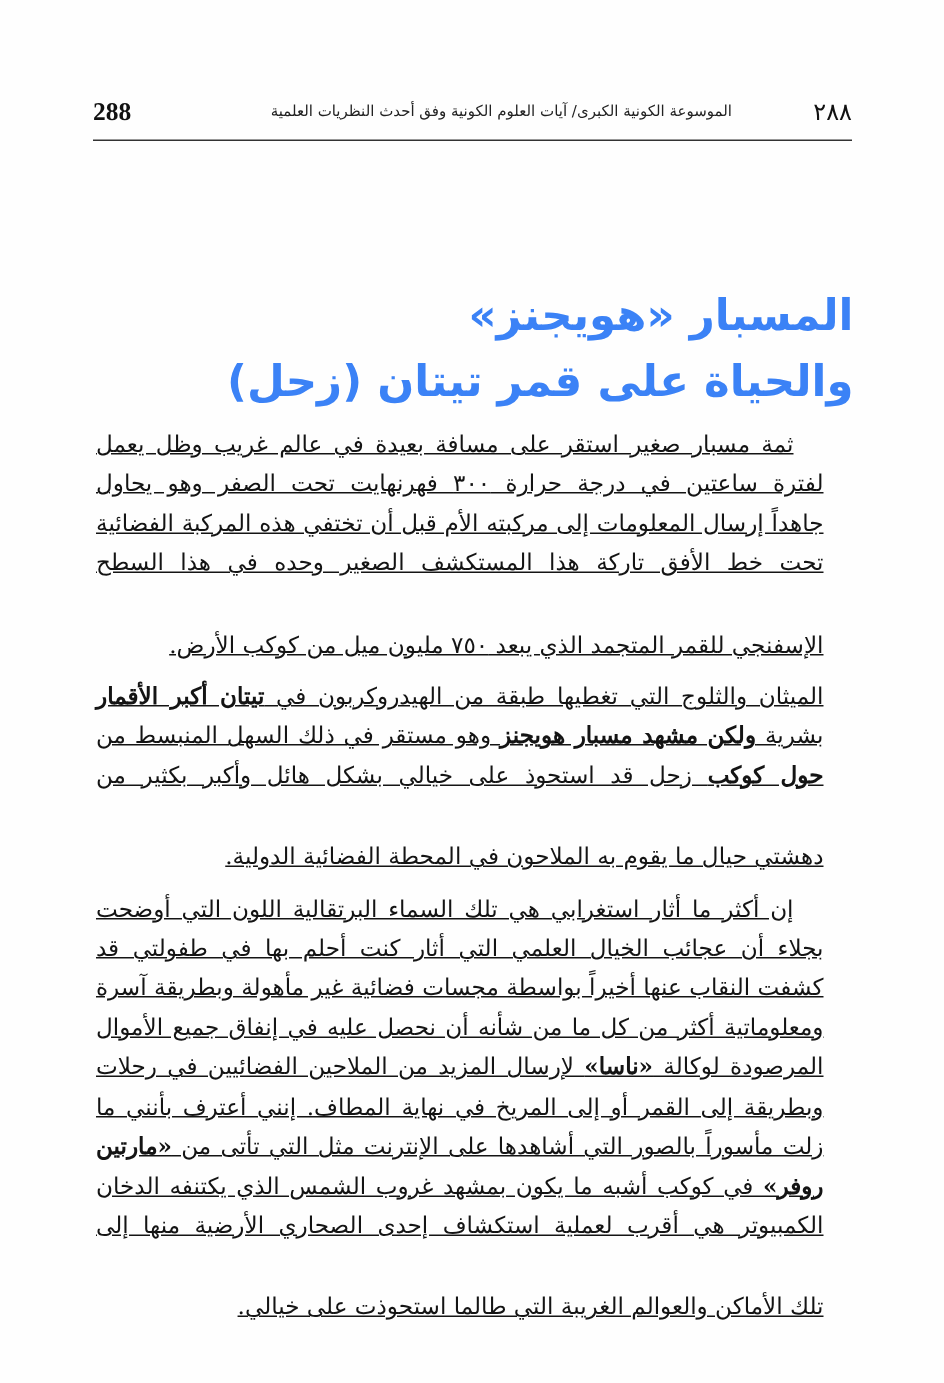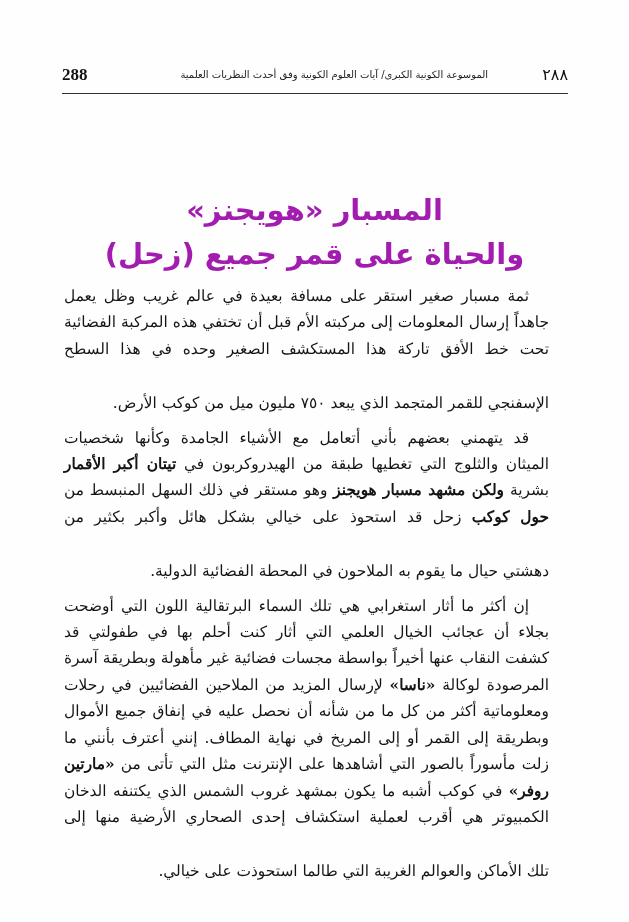--- a/index.html
+++ b/index.html
@@ -70,24 +70,24 @@
       top: 93px;
       height: 0;
       border-top: 1.6px solid #333;
     }
     .chapter-title {
       position: absolute;
       left: 60px;
       width: 509px;
       top: 188px;
       direction: rtl;
-      text-align: center;
+      text-align: right;
       font-family: "DejaVu Sans", "Liberation Sans", sans-serif;
       font-weight: bold;
-      color: #a21caf;
+      color: #3b82f6;
     }
     .chapter-title .line {
       display: block;
       font-size: 29px;
       line-height: 44px;
       white-space: nowrap;
     }
     .body-text {
       position: absolute;
       left: 64px;
@@ -103,20 +103,21 @@
     .para {
       margin: 0 0 8px 0;
       line-height: 26.4px;
       text-indent: 18px;
     }
     .para .line {
       display: block;
       text-align: justify;
       text-align-last: justify;
       white-space: nowrap;
+      text-decoration: underline;
     }
     .para .line.last {
       text-align-last: right;
       margin-top: 28px;
     }
     .para .line.first {
       padding-right: 20px;
     }
     b, .bold {
       font-weight: bold;
@@ -129,54 +130,54 @@
 
   <div class="running-header">
     <span class="page-num-latin">288</span>
     <span class="header-title">الموسوعة الكونية الكبرى/ آيات العلوم الكونية وفق أحدث النظريات العلمية</span>
     <span class="page-num-arabic">٢٨٨</span>
   </div>
   <div class="header-rule"></div>
 
   <div class="chapter-title">
     <span class="line">المسبار «هويجنز»</span>
-    <span class="line">والحياة على قمر جميع (زحل)</span>
+    <span class="line">والحياة على قمر تيتان (زحل)</span>
   </div>
 
   <div class="body-text">
 
     <div class="para">
       <span class="line first">ثمة مسبار صغير استقر على مسافة بعيدة في عالم غريب وظل يعمل</span>
+      <span class="line">لفترة ساعتين في درجة حرارة ٣٠٠ فهرنهايت تحت الصفر وهو يحاول</span>
       <span class="line">جاهداً إرسال المعلومات إلى مركبته الأم قبل أن تختفي هذه المركبة الفضائية</span>
       <span class="line">تحت خط الأفق تاركة هذا المستكشف الصغير وحده في هذا السطح</span>
       <span class="line last">الإسفنجي للقمر المتجمد الذي يبعد ٧٥٠ مليون ميل من كوكب الأرض.</span>
     </div>
 
     <div class="para">
-      <span class="line first">قد يتهمني بعضهم بأني أتعامل مع الأشياء الجامدة وكأنها شخصيات</span>
       <span class="line">
         <span>الميثان والثلوج التي تغطيها طبقة من الهيدروكربون في </span><b>تيتان أكبر الأقمار</b><span></span>
       </span>
       <span class="line">
         <span>بشرية </span><b>ولكن مشهد مسبار هويجنز</b><span> وهو مستقر في ذلك السهل المنبسط من</span>
       </span>
       <span class="line">
         <span></span><b>حول كوكب</b><span> زحل قد استحوذ على خيالي بشكل هائل وأكبر بكثير من</span>
       </span>
       <span class="line last">دهشتي حيال ما يقوم به الملاحون في المحطة الفضائية الدولية.</span>
     </div>
 
     <div class="para">
       <span class="line first">إن أكثر ما أثار استغرابي هي تلك السماء البرتقالية اللون التي أوضحت</span>
       <span class="line">بجلاء أن عجائب الخيال العلمي التي أثار كنت أحلم بها في طفولتي قد</span>
       <span class="line">كشفت النقاب عنها أخيراً بواسطة مجسات فضائية غير مأهولة وبطريقة آسرة</span>
+      <span class="line">ومعلوماتية أكثر من كل ما من شأنه أن نحصل عليه في إنفاق جميع الأموال</span>
       <span class="line">
         <span>المرصودة لوكالة </span><b>«ناسا»</b><span> لإرسال المزيد من الملاحين الفضائيين في رحلات</span>
       </span>
-      <span class="line">ومعلوماتية أكثر من كل ما من شأنه أن نحصل عليه في إنفاق جميع الأموال</span>
       <span class="line">وبطريقة إلى القمر أو إلى المريخ في نهاية المطاف. إنني أعترف بأنني ما</span>
       <span class="line">
         <span>زلت مأسوراً بالصور التي أشاهدها على الإنترنت مثل التي تأتى من </span><b>«مارتين</b><span></span>
       </span>
       <span class="line">
         <span></span><b>روفر»</b><span> في كوكب أشبه ما يكون بمشهد غروب الشمس الذي يكتنفه الدخان</span>
       </span>
       <span class="line">الكمبيوتر هي أقرب لعملية استكشاف إحدى الصحاري الأرضية منها إلى</span>
       <span class="line last">تلك الأماكن والعوالم الغريبة التي طالما استحوذت على خيالي.</span>
     </div>

